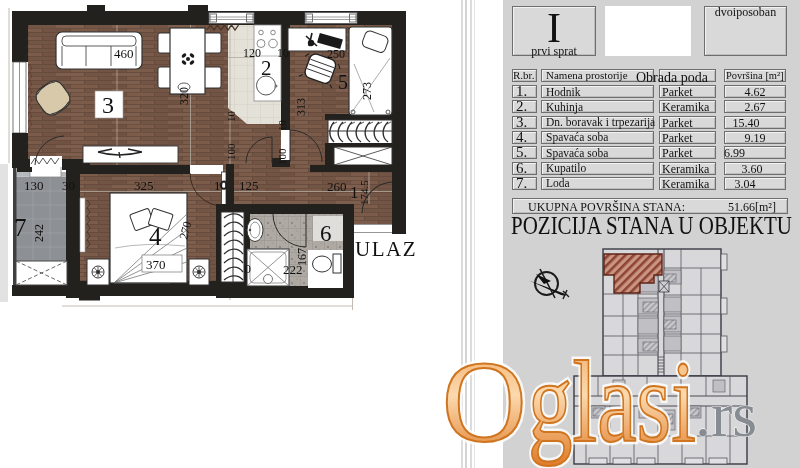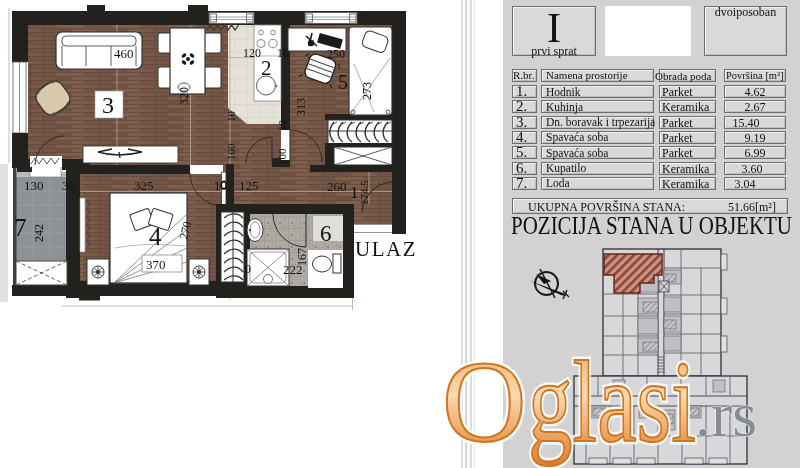--- a/index.html
+++ b/index.html
@@ -437,21 +437,21 @@
 <div class="cell" style="left:704px;top:6px;width:83px;height:50px;text-align:center">
   <div class="ct" style="font-size:12px;line-height:10px">dvoiposoban</div>
 </div>
 
 <div class="cell" style="left:512px;top:69px;width:25px;height:13px"></div>
 <div class="cell" style="left:541px;top:69px;width:113px;height:13px"></div>
 <div class="cell" style="left:659px;top:69px;width:57px;height:13px"></div>
 <div class="cell" style="left:724px;top:69px;width:62px;height:13px"></div>
 <div class="abs ct" style="left:513px;top:69px;font-size:11px">R.br.</div>
 <div class="abs ct" style="left:546px;top:69px;font-size:11px">Namena prostorije</div>
-<div class="abs ct" style="left:655px;top:69.5px;font-size:11px">Obrada poda</div>
+<div class="abs ct" style="left:636px;top:69.5px;font-size:14px">Obrada poda</div>
 <div class="abs ct" style="left:726px;top:69.5px;font-size:10.5px">Površina [m²]</div>
 
 <div class="cell" style="left:512px;top:85.0px;width:25px;height:13px"></div>
 <div class="cell" style="left:541px;top:85.0px;width:113px;height:13px"></div>
 <div class="cell" style="left:659px;top:85.0px;width:57px;height:13px"></div>
 <div class="cell" style="left:724px;top:85.0px;width:62px;height:13px"></div>
 <div class="abs ct" style="left:516px;top:83.0px;font-size:15px">1.</div>
 <div class="abs ct" style="left:546px;top:85.5px;font-size:11.5px">Hodnik</div>
 <div class="abs ct" style="left:662px;top:85.0px;font-size:12px">Parket</div>
 <div class="abs ct" style="left:724px;top:85.0px;width:62px;text-align:center;font-size:12px">4.62</div>
@@ -483,21 +483,21 @@
 <div class="abs ct" style="left:662px;top:130.9px;font-size:12px">Parket</div>
 <div class="abs ct" style="left:724px;top:130.9px;width:62px;text-align:center;font-size:12px">9.19</div>
 
 <div class="cell" style="left:512px;top:146.2px;width:25px;height:13px"></div>
 <div class="cell" style="left:541px;top:146.2px;width:113px;height:13px"></div>
 <div class="cell" style="left:659px;top:146.2px;width:57px;height:13px"></div>
 <div class="cell" style="left:724px;top:146.2px;width:62px;height:13px"></div>
 <div class="abs ct" style="left:516px;top:144.2px;font-size:15px">5.</div>
 <div class="abs ct" style="left:546px;top:146.7px;font-size:11.5px">Spavaća soba</div>
 <div class="abs ct" style="left:662px;top:146.2px;font-size:12px">Parket</div>
-<div class="abs ct" style="left:724px;top:146.2px;width:62px;text-align:center;font-size:12px">6.99</div>
+<div class="abs ct" style="left:724px;top:146.2px;width:62px;text-align:left;font-size:12px">6.99</div>
 
 <div class="cell" style="left:512px;top:161.5px;width:25px;height:13px"></div>
 <div class="cell" style="left:541px;top:161.5px;width:113px;height:13px"></div>
 <div class="cell" style="left:659px;top:161.5px;width:57px;height:13px"></div>
 <div class="cell" style="left:724px;top:161.5px;width:62px;height:13px"></div>
 <div class="abs ct" style="left:516px;top:159.5px;font-size:15px">6.</div>
 <div class="abs ct" style="left:546px;top:162.0px;font-size:11.5px">Kupatilo</div>
 <div class="abs ct" style="left:662px;top:161.5px;font-size:12px">Keramika</div>
 <div class="abs ct" style="left:724px;top:161.5px;width:56px;text-align:center;font-size:12px">3.60</div>
 

